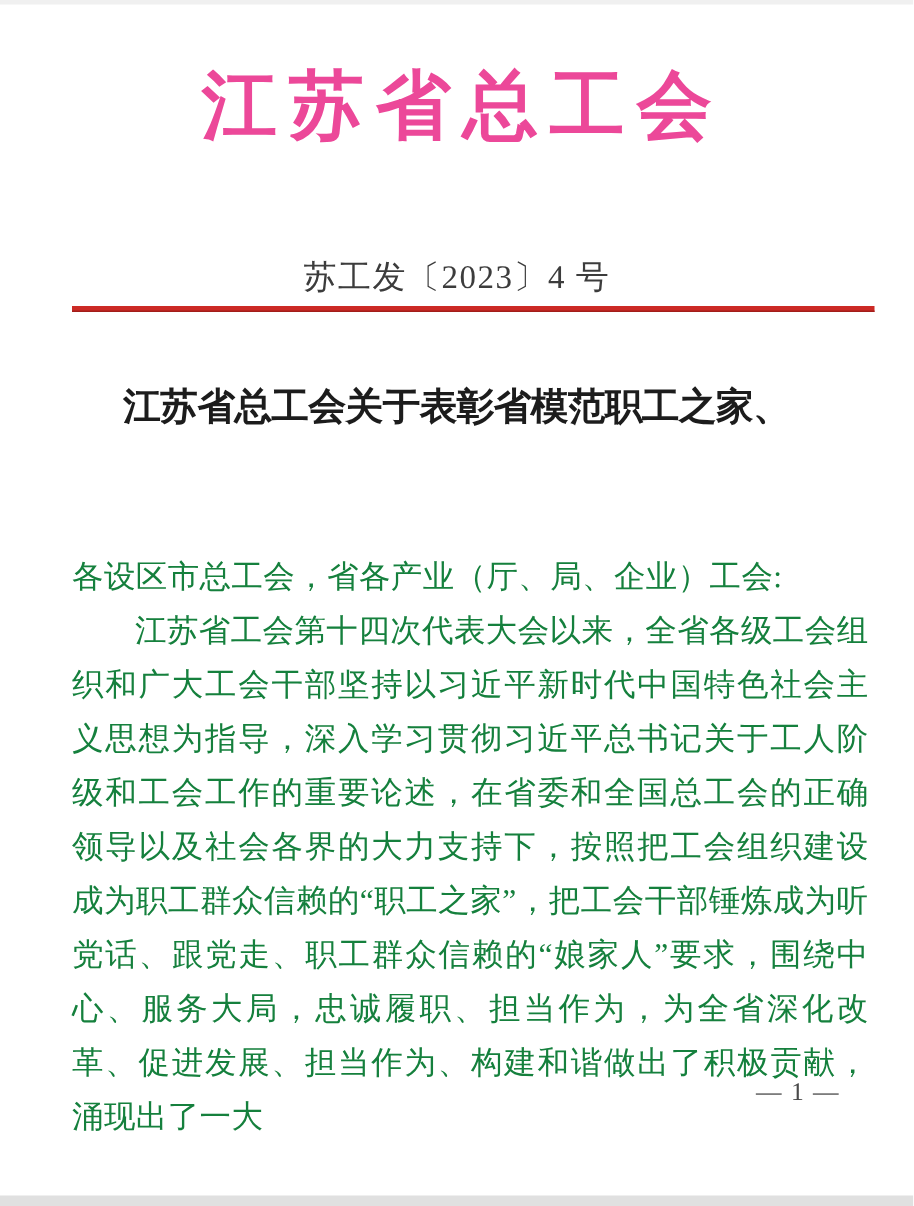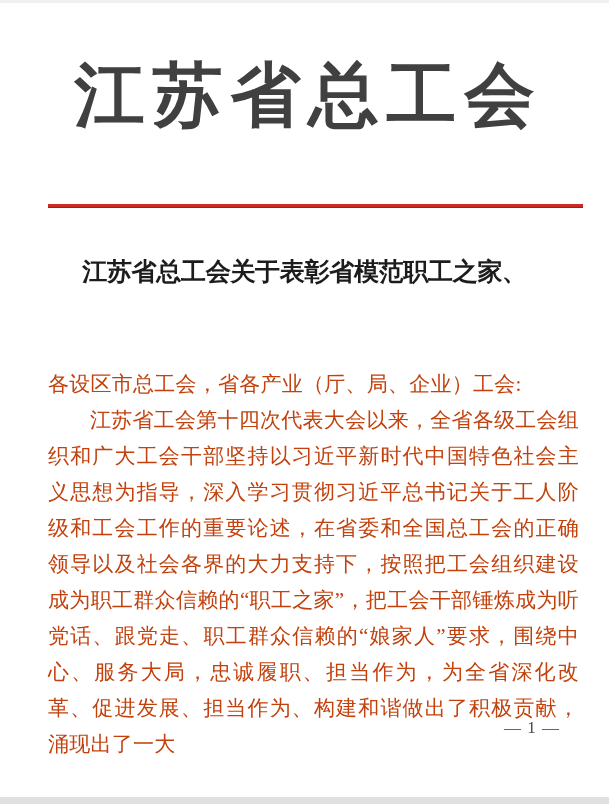--- a/index.html
+++ b/index.html
@@ -22,30 +22,30 @@
     background: #f0f0f0;
   }
   .scan-edge-bottom {
     position: absolute;
     bottom: 0; left: 0; right: 0;
     height: 7px;
     background: #e0e0e0;
   }
   .masthead {
     position: absolute;
-    top: 48px;
+    top: 22px;
     left: 0;
     width: 100%;
     text-align: center;
-    font-size: 70px;
+    font-size: 50px;
     font-weight: bold;
     letter-spacing: 8px;
     padding-left: 8px;
     box-sizing: border-box;
-    color: #404040;
+    color: #ec4899;
     line-height: 96px;
     white-space: nowrap;
   }
   .doc-number {
     position: absolute;
     top: 170px;
     left: 0;
     width: 100%;
     text-align: center;
     font-size: 22px;
@@ -74,21 +74,21 @@
     line-height: 40px;
     letter-spacing: -0.3px;
   }
   .body-text {
     position: absolute;
     top: 366px;
     left: 48px;
     width: 531px;
     font-size: 21px;
     line-height: 36px;
-    color: #c2410c;
+    color: #15803d;
     letter-spacing: 0.25px;
     text-align: justify;
     font-family: Liberation Serif, serif;
   }
   .salutation {
     text-align: left;
   }
   .paragraph {
     text-indent: 2em;
   }
@@ -102,20 +102,21 @@
   }
 </style>
 </head>
 <body>
 
 <div class="page">
   <div class="scan-edge-top"></div>
 
   <div class="masthead">江苏省总工会</div>
 
+  <div class="doc-number">苏工发〔2023〕4 号</div>
 
   <div class="red-rule"></div>
 
   <div class="doc-title">
     <div>江苏省总工会关于表彰省模范职工之家、</div>
   </div>
 
   <div class="body-text">
     <div class="salutation">各设区市总工会，省各产业（厅、局、企业）工会:</div>
     <div class="paragraph">江苏省工会第十四次代表大会以来，全省各级工会组织和广大工会干部坚持以习近平新时代中国特色社会主义思想为指导，深入学习贯彻习近平总书记关于工人阶级和工会工作的重要论述，在省委和全国总工会的正确领导以及社会各界的大力支持下，按照把工会组织建设成为职工群众信赖的“职工之家”，把工会干部锤炼成为听党话、跟党走、职工群众信赖的“娘家人”要求，围绕中心、服务大局，忠诚履职、担当作为，为全省深化改革、促进发展、担当作为、构建和谐做出了积极贡献，涌现出了一大</div>

